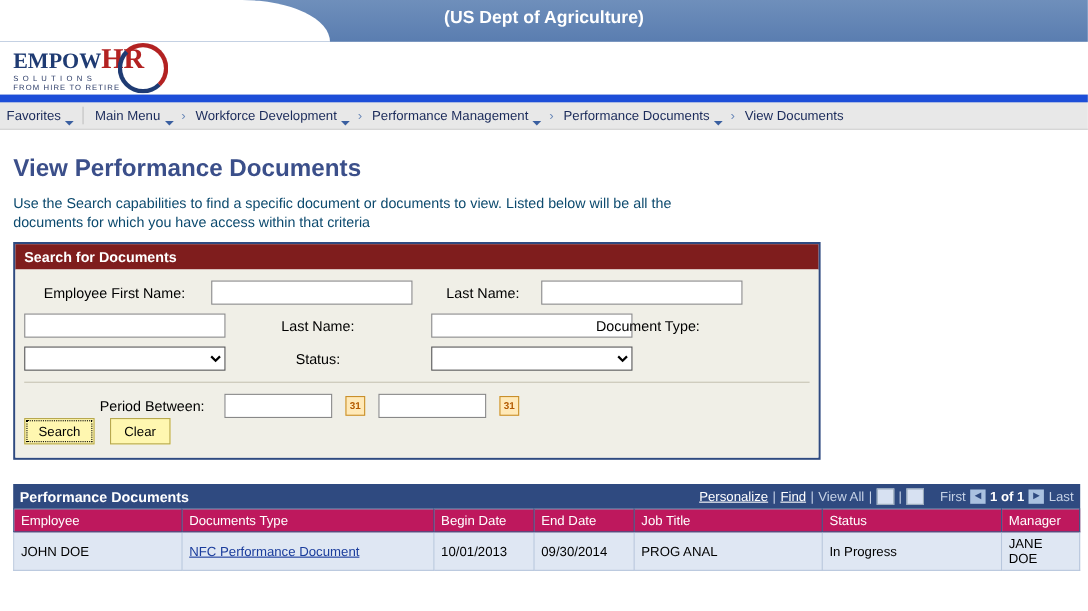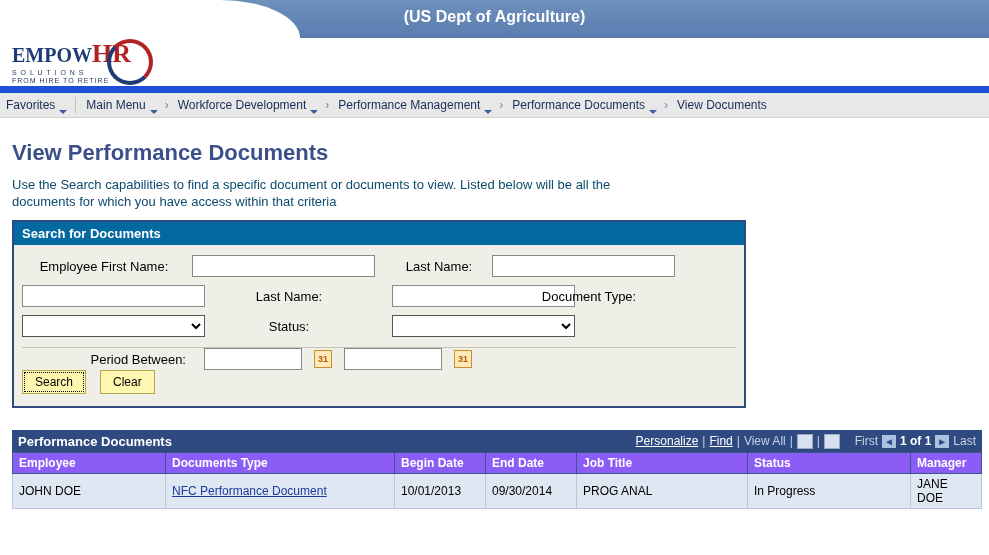--- a/index.html
+++ b/index.html
@@ -14,44 +14,44 @@
 .logo-circle{width:38px;height:38px;border:4px solid #1f3b73;border-top-color:#b32222;border-right-color:#b32222;border-radius:50%;margin-left:-28px;display:flex;align-items:center;justify-content:center}
 .crumbbar{background:#e8e8e8;height:24px;display:flex;align-items:center;padding:0 6px;gap:6px;font-size:12px;color:#1a2a5a;border-top:7px solid #1d4ed8;border-bottom:1px solid #d0d0d0}
 .crumbbar .sep{color:#6a88b8;margin:0 3px}
 .crumbbar .vline{width:1px;height:16px;background:#c0c0c0;margin:0 4px}
 .crumbbar .item{position:relative;padding-right:10px;cursor:pointer}
 .crumbbar .item.menu::after{content:"";position:absolute;right:-2px;top:12px;border-left:4px solid transparent;border-right:4px solid transparent;border-top:4px solid #3a5fa0}
 .content{padding:18px 12px 6px 12px}
 h1.pagetitle{font-family:Arial,sans-serif;font-size:22px;color:#3b4f8a;margin:4px 0 10px 0;font-weight:bold}
 .instr{font-size:13px;color:#0c4a6e;max-width:620px;line-height:17px;margin-bottom:10px}
 .searchbox{border:2px solid #2f4a80;width:730px}
-.searchbox .hdr{background:#0369a1;color:#fff;font-weight:bold;padding:4px 8px;font-size:13px}
+.searchbox .hdr{background:#7f1d1d;color:#fff;font-weight:bold;padding:4px 8px;font-size:13px}
 .searchbox .body{background:#f0efe7;padding:10px 8px 12px 8px}
 .form-grid{display:grid;grid-template-columns:170px 200px 100px 200px;row-gap:8px;align-items:center}
 .form-grid label{text-align:center;padding-right:6px;font-size:13px}
 .form-grid input[type=text]{height:18px;width:175px;border:1px solid #888;background:#fff;font-size:12px;padding:1px 3px}
 .form-grid select{height:22px;width:183px;border:1px solid #555;background:#fff;font-size:12px}
-.period-row{display:flex;align-items:center;gap:12px;border-top:1px solid #c8c4b4;margin-top:10px;}
+.period-row{display:flex;align-items:center;gap:12px;border-top:1px solid #c8c4b4;margin-top:10px;padding-top:10px}
 .period-row label{width:164px;text-align:right;padding-right:6px;font-size:13px}
 .period-row input{height:18px;width:90px;border:1px solid #888;background:#fff;font-size:12px;padding:1px 3px}
 .cal-icon{width:16px;height:16px;display:inline-flex;align-items:center;justify-content:center;border:1px solid #c98f2a;background:#ffe9b8;color:#b35a00;font-size:9px;font-weight:bold;cursor:pointer}
 .btn-row{display:flex;gap:14px}
 .btn{background:#fff7b0;border:1px solid #b7a84f;padding:4px 12px;font-size:12px;cursor:pointer}
 .btn.primary{outline:1px dotted #000;outline-offset:-3px}
 .gridbox{margin-top:22px;width:970px}
 .grid-hdrbar{background:#2f4a80;color:#fff;height:22px;display:flex;align-items:center;font-size:12px}
 .grid-hdrbar .gtitle{font-weight:bold;padding-left:6px;flex:0 0 auto;font-size:13px}
 .grid-hdrbar .gtools{margin-left:auto;display:flex;align-items:center;gap:4px;padding-right:6px}
 .grid-hdrbar .gtools a{color:#fff;text-decoration:underline;cursor:pointer}
 .grid-hdrbar .gtools .muted{color:#c6d2e6;text-decoration:none;cursor:default}
 .grid-hdrbar .gtools .divider{color:#c6d2e6}
 .tiny-icon{width:14px;height:13px;background:#d7e1f2;border:1px solid #9ab;display:inline-block;cursor:pointer}
 .nav-btn{width:14px;height:13px;background:#aac1e0;display:inline-flex;align-items:center;justify-content:center;color:#2f4a80;font-size:10px;cursor:pointer}
 table.grid{width:100%;border-collapse:collapse;font-size:12px}
-table.grid th{background:#8b5cf6;color:#fff;text-align:left;padding:3px 6px;font-weight:bold;border:1px solid #3a5788;font-size:12px}
+table.grid th{background:#be185d;color:#fff;text-align:left;padding:3px 6px;font-weight:normal;border:1px solid #3a5788;font-size:12px}
 table.grid td{background:#dfe7f3;padding:3px 6px;border:1px solid #b8c7dd}
 table.grid td a{color:#1a3c9c;text-decoration:underline;cursor:pointer}
 </style>
 </head>
 <body>
 
 <div class="topbar">
   <div class="curve"></div>
   <div class="title">(US Dept of Agriculture)</div>
 </div>

